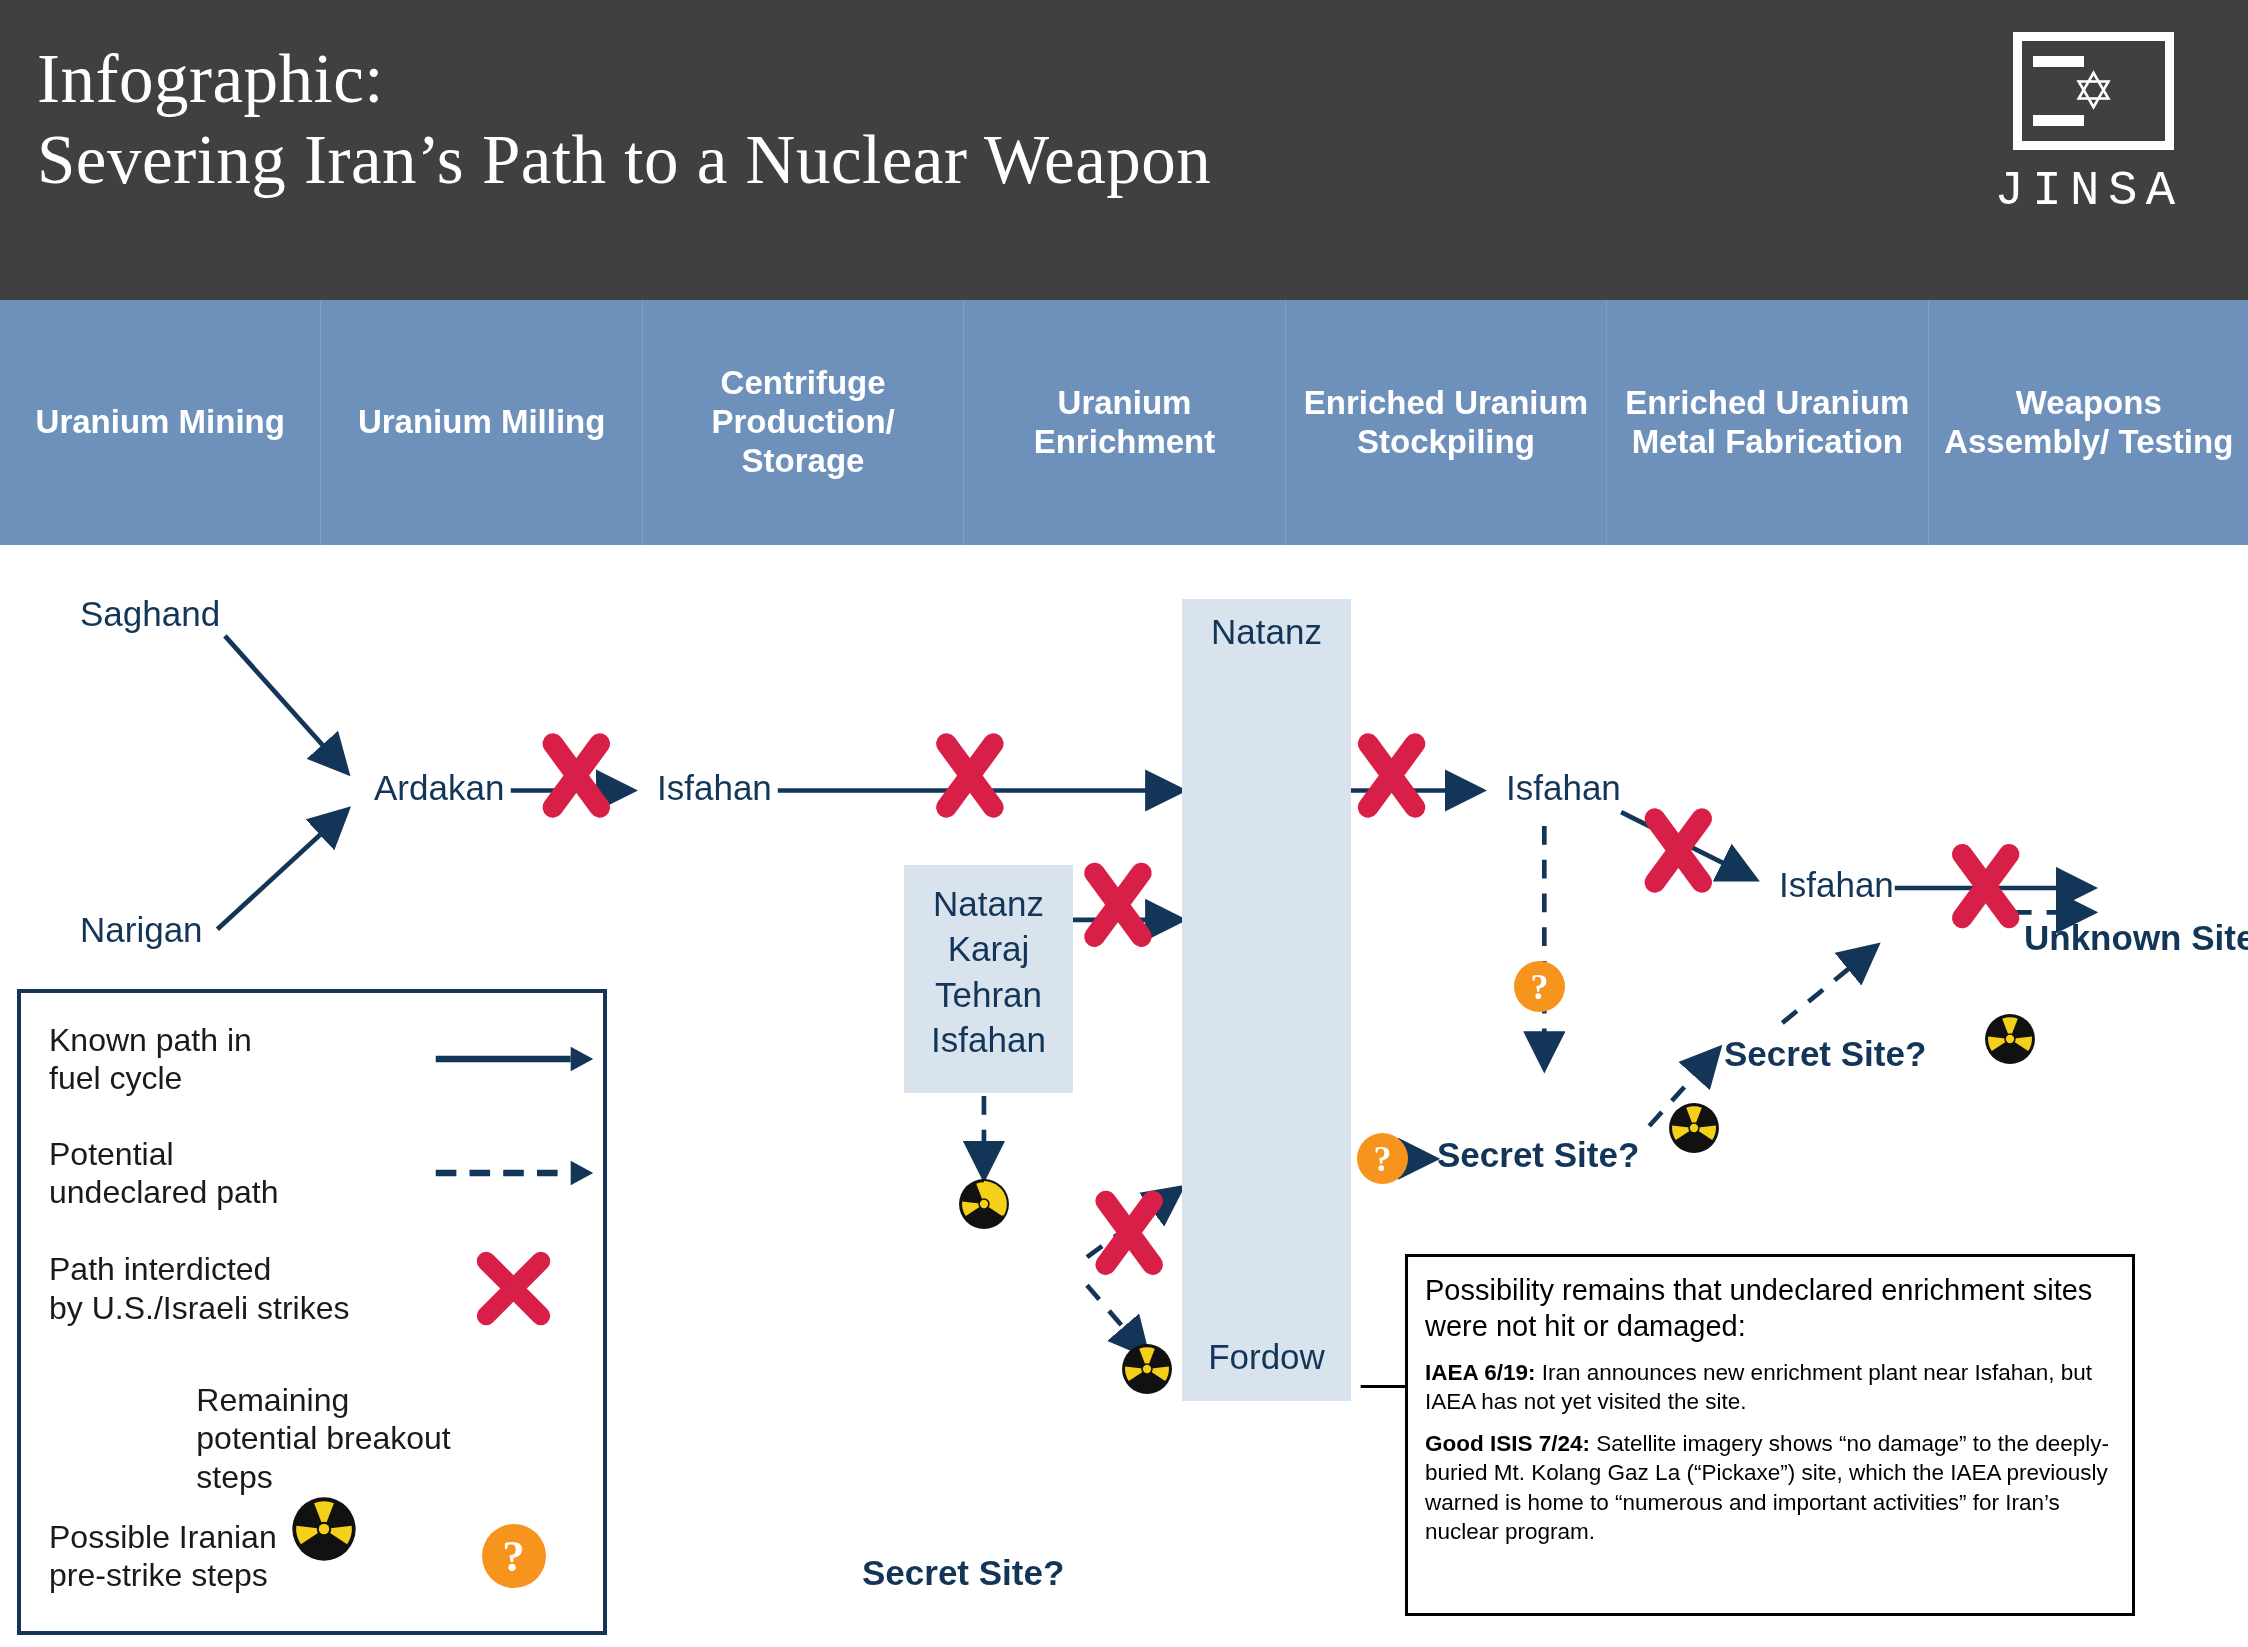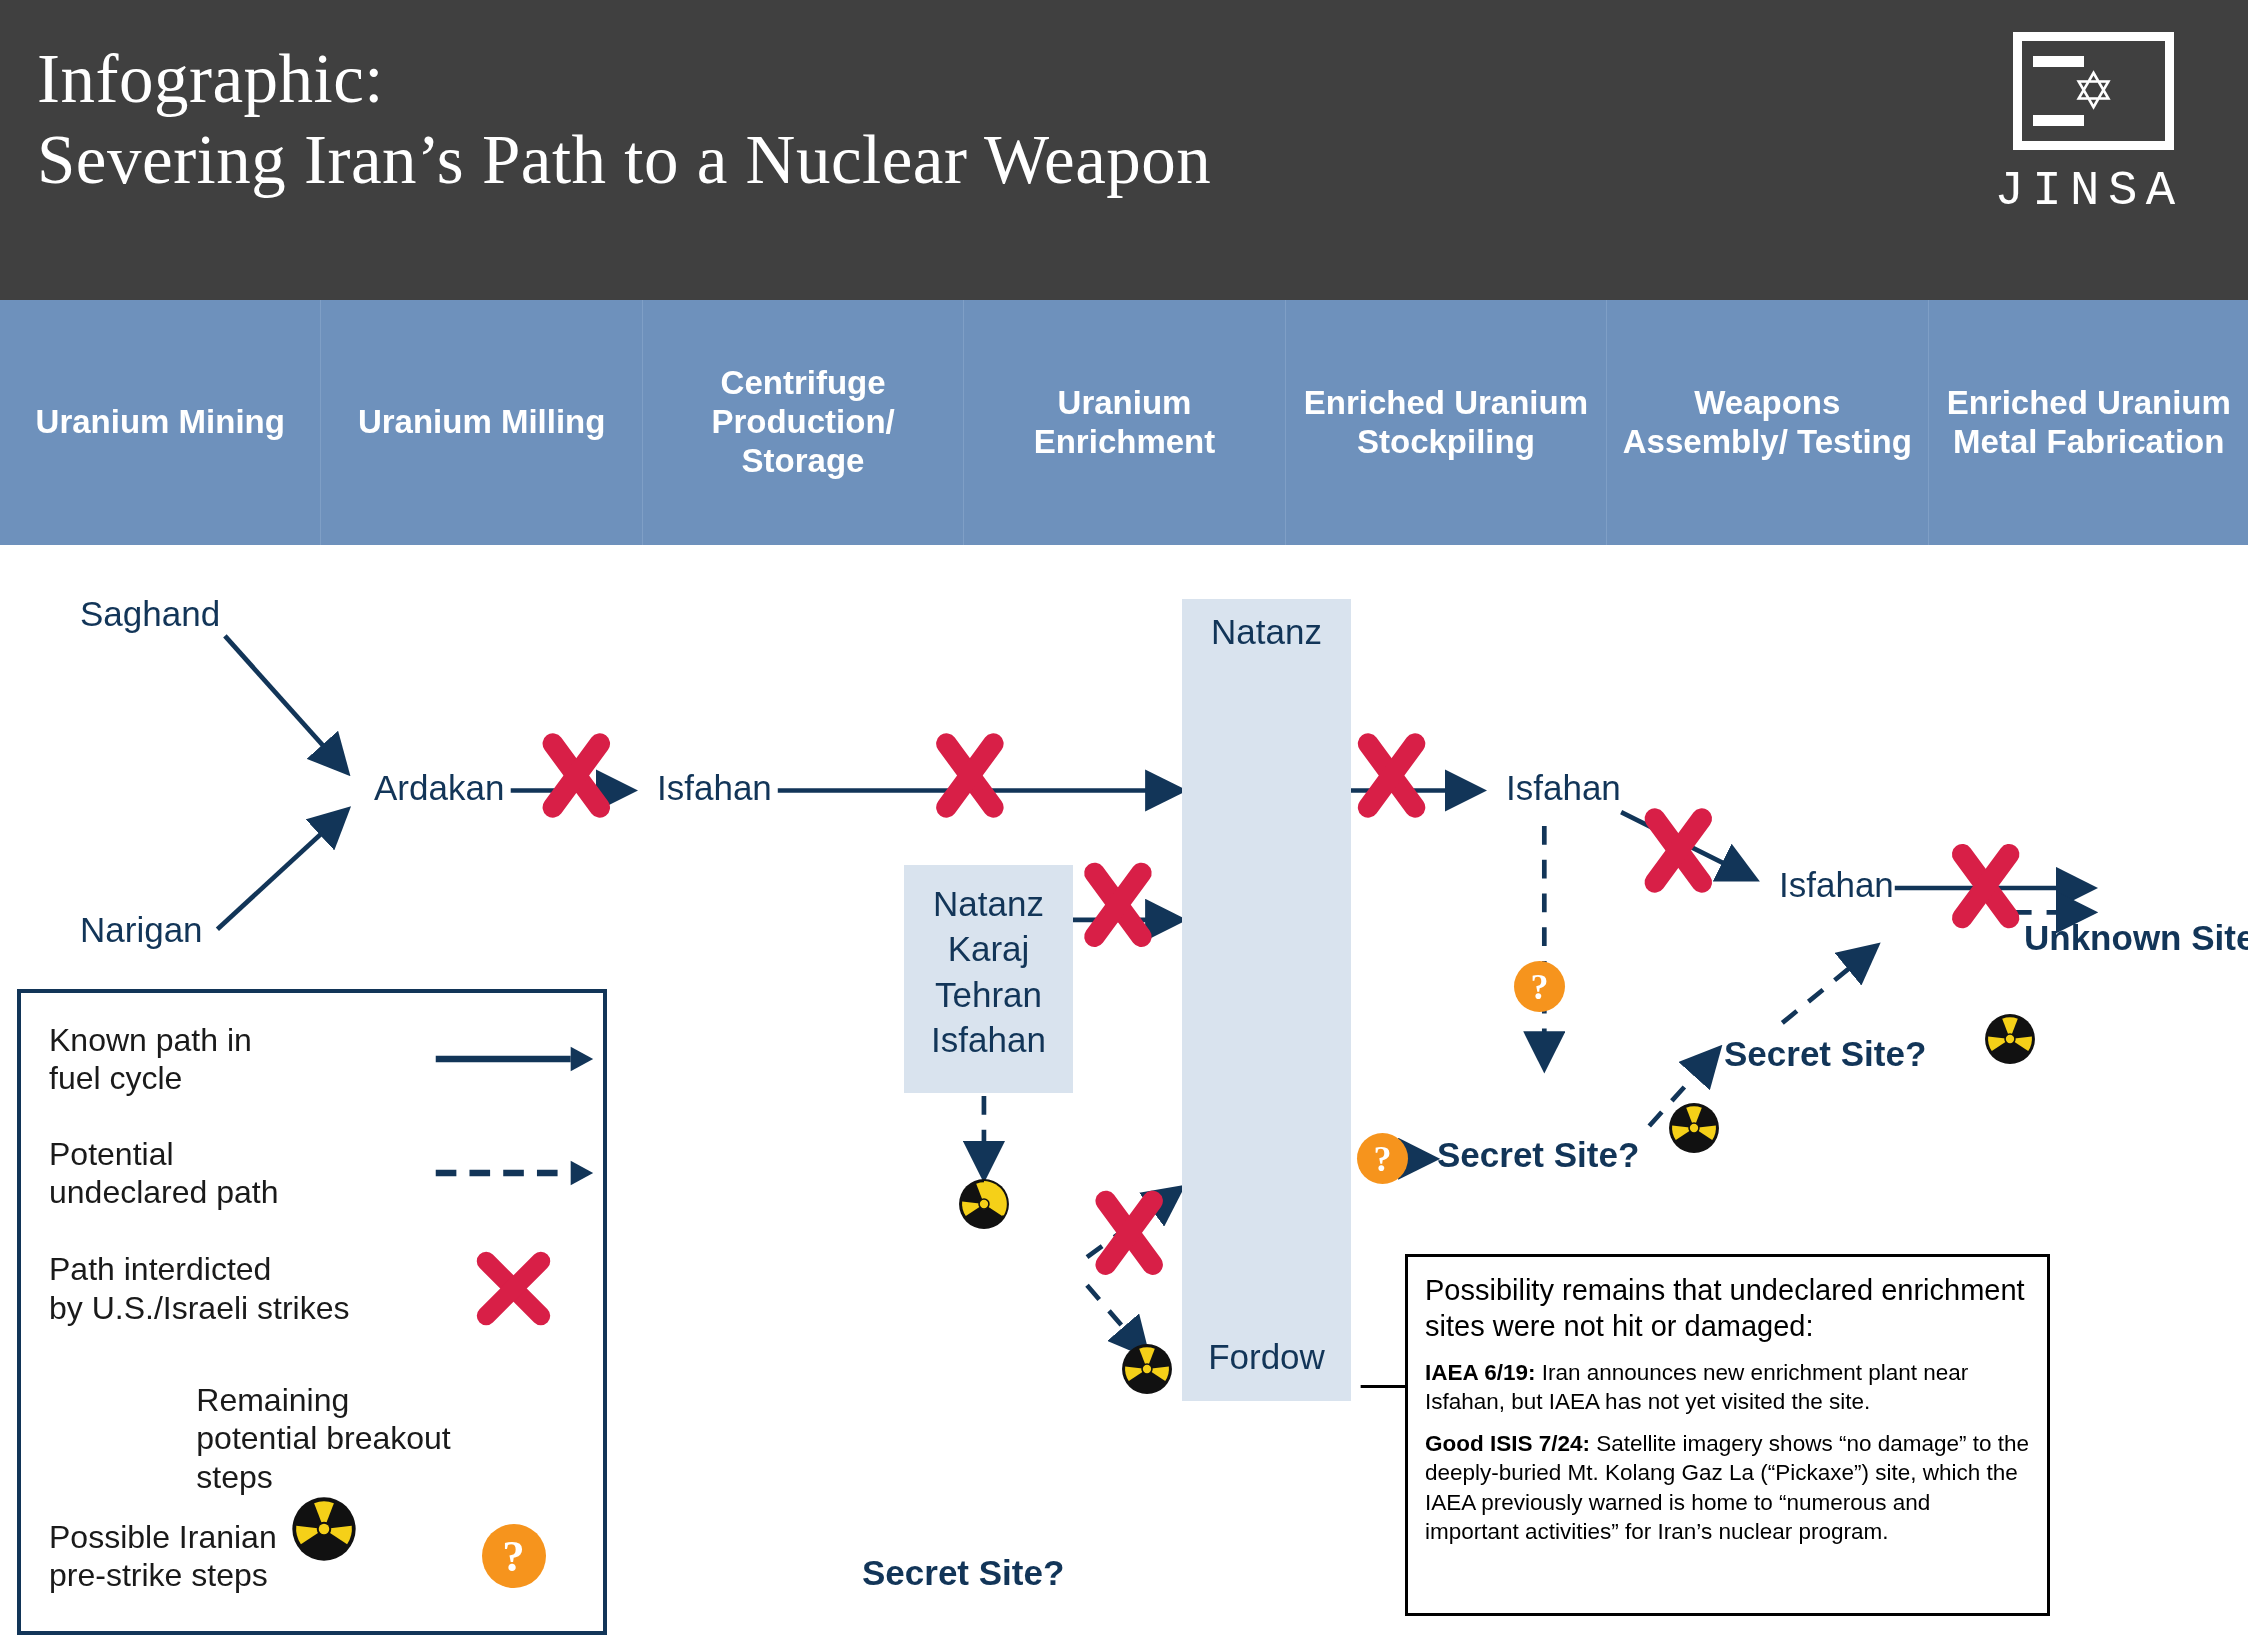--- a/index.html
+++ b/index.html
@@ -93,21 +93,21 @@
     position:absolute; left:28px; width:549px;
     display:flex; align-items:center; justify-content:space-between;
   }
   .legend-text {
     color:#1a1a1a; font-size:32px; line-height:1.2; white-space:pre-line;
     max-width:309px;
   }
   .legend-icon { width:169px; display:flex; align-items:center; justify-content:center; }
   
   .notebox {
-    position:absolute; left:1405px; top:1254px; width:645px; height:362px;
+    position:absolute; left:1405px; top:1254px; width:730px; height:362px;
     border:3.7px solid #000000; background:#ffffff;
     box-sizing:border-box; padding:15px 17px;
   }
   .note-head { font-size:29px; color:#000; line-height:1.25; margin-bottom:13px; }
   .note-p { font-size:22.5px; color:#000; line-height:1.3; margin-bottom:13px; }
   .note-p b { font-weight:bold; }
   
   .marker { position:absolute; }
   .qmark {
     width:51px; height:51px; border-radius:50%;
@@ -140,27 +140,27 @@
   <div class="band-col">Uranium
 Milling</div>
   <div class="band-col">Centrifuge
 Production/
 Storage</div>
   <div class="band-col">Uranium
 Enrichment</div>
   <div class="band-col">Enriched
 Uranium
 Stockpiling</div>
-  <div class="band-col">Weapons
-Assembly/
-Testing</div>
   <div class="band-col">Enriched
 Uranium
 Metal
 Fabrication</div>
+  <div class="band-col">Weapons
+Assembly/
+Testing</div>
 </div>
 
 <div class="canvas">
 
   <svg class="flow" viewBox="0 0 2400 1176">
     <defs>
       <marker id="arw" markerWidth="9" markerHeight="9" refX="7.2" refY="4.5" orient="auto">
         <path d="M0,0 L9,4.5 L0,9 z" fill="#123558"></path>
       </marker>
       <marker id="arwd" markerWidth="9" markerHeight="9" refX="7.2" refY="4.5" orient="auto">

